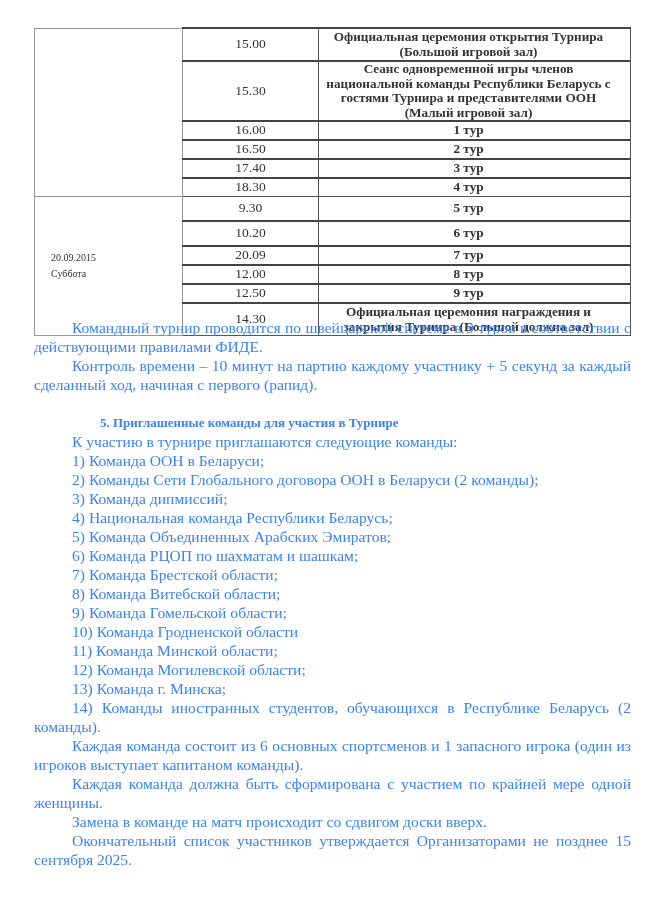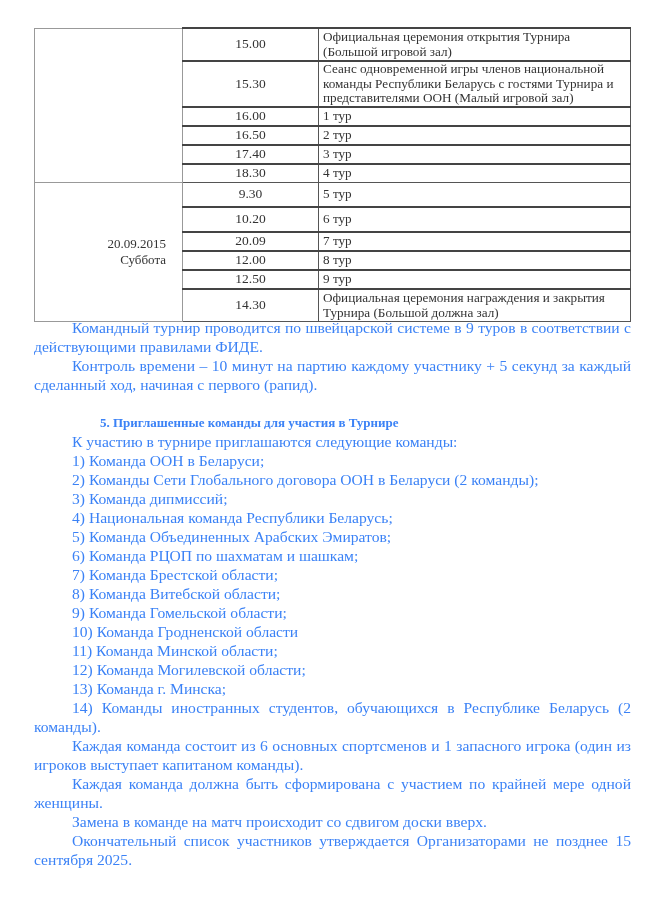--- a/index.html
+++ b/index.html
@@ -31,35 +31,36 @@
       line-height: 14.5px;
       color: #333;
     }
     table.schedule td {
       border: 1px solid #555;
       padding: 0 16px;
       vertical-align: middle;
     }
     table.schedule td.day {
       width: 115px;
-      text-align: right;
+      text-align: left;
       border-color: #999;
-      font-size: 13px;
+      font-size: 10px;
       line-height: 16px;
     }
     table.schedule td.time {
       width: 103px;
       text-align: center;
       font-size: 13.5px;
       border-top: 2px solid #444;
     }
     table.schedule td.event {
-      text-align: left;
+      text-align: center;
       padding-left: 4px;
       border-top: 2px solid #444;
+      font-weight: bold;
     }
     .r-2 td.time, .r-2 td.event { height: 31px; }
     .r-3 td.time, .r-3 td.event { height: 44px; margin-left: 28px; }
     .r-1 td.time, .r-1 td.event { height: 17px; }
     .r-1t td.time, .r-1t td.event { height: 23px; }
     table.schedule tr.day-break td { border-top: 1px solid #737373; }
 
     
     .body-text {
       position: absolute;

